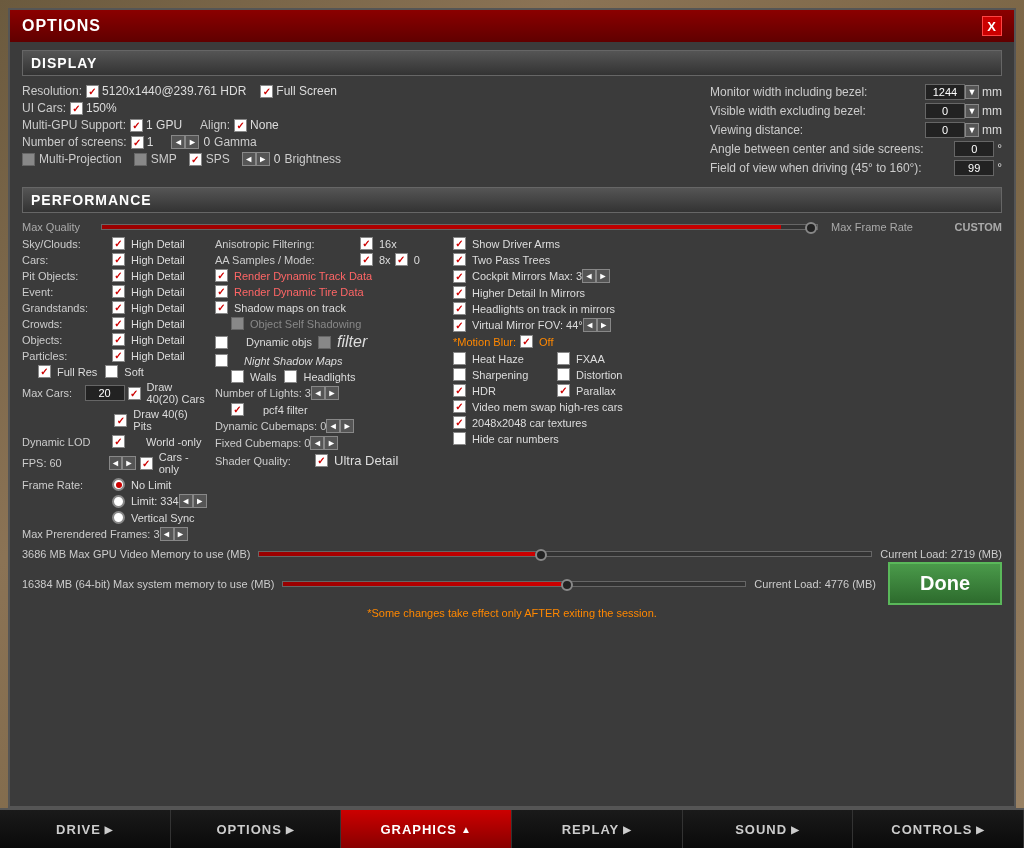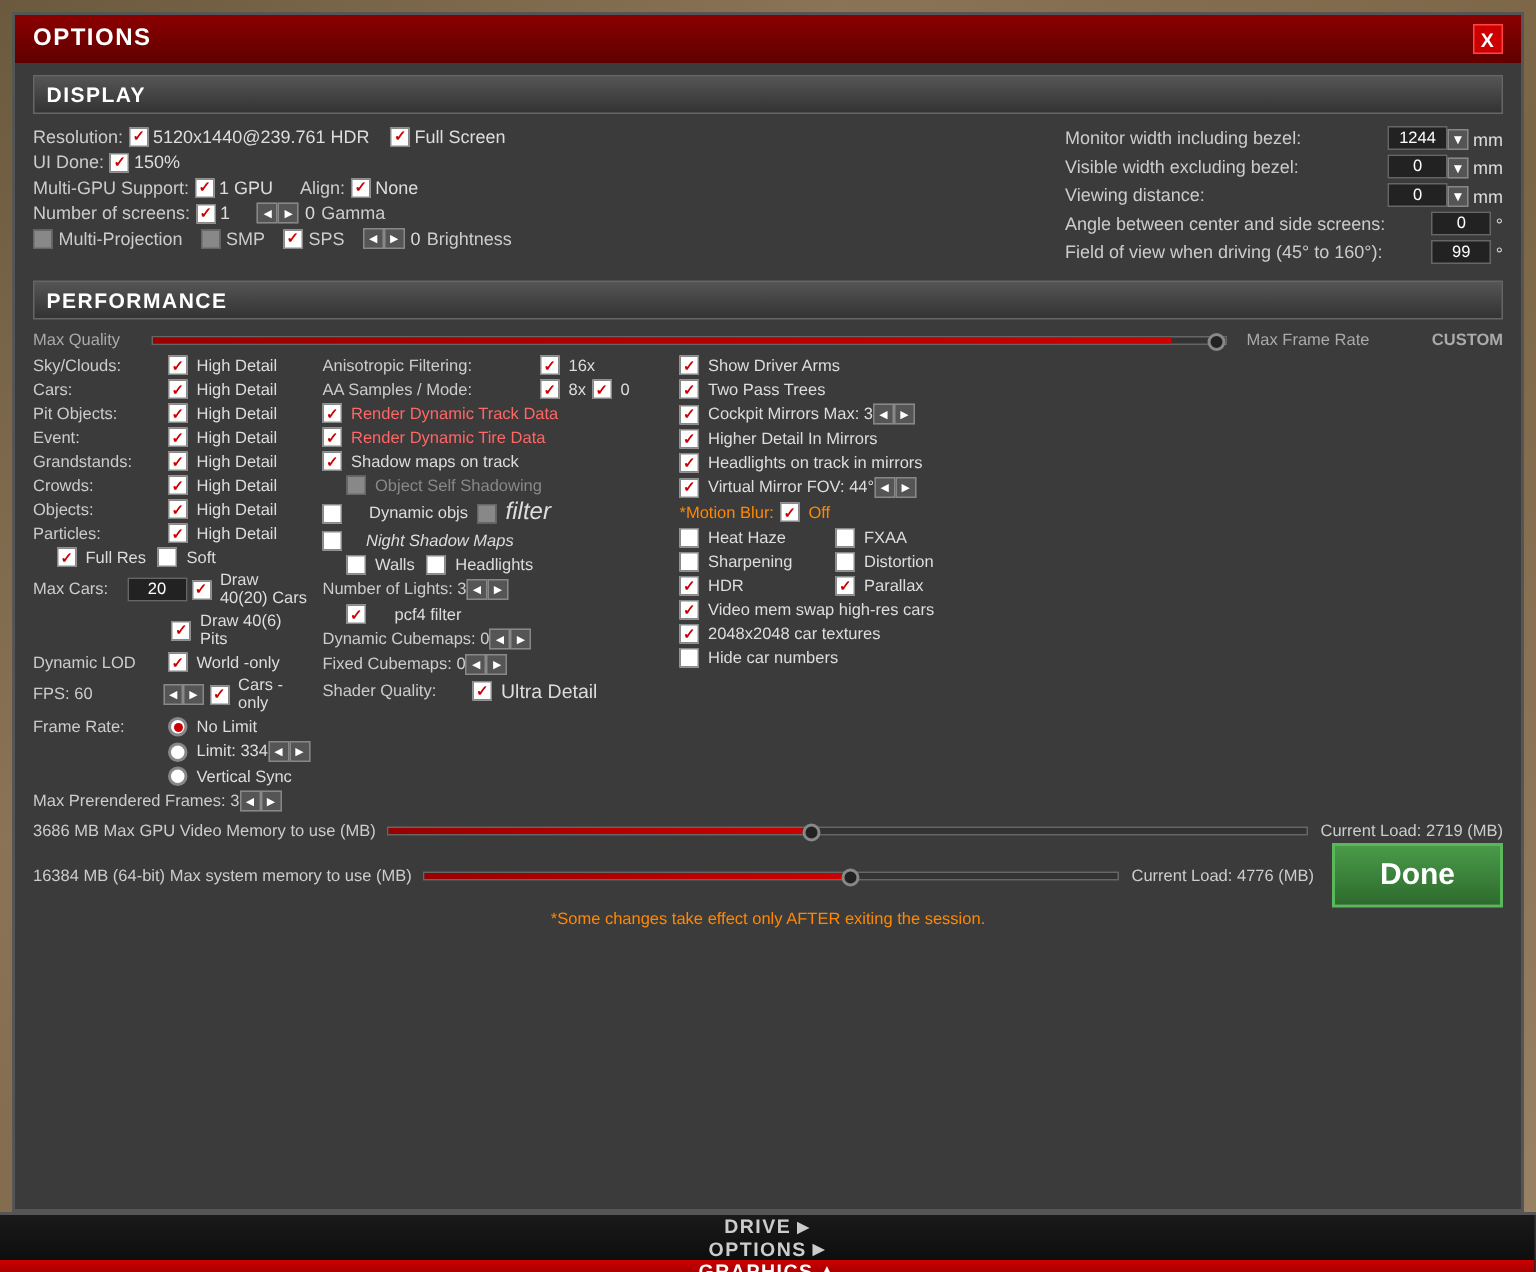--- a/index.html
+++ b/index.html
@@ -169,21 +169,21 @@
       width: 300px;
       padding-left: 8px;
     }
 
     .display-right .row {
       justify-content: space-between;
     }
 
     .right-value {
       display: flex;
-      align-items: flex-end;
+      align-items: center;
     }
 
     
     .perf-section {
       flex: 1;
     }
 
     .perf-grid {
       display: flex;
       gap: 8px;
@@ -246,21 +246,20 @@
 
     
     .nav-bar {
       position: absolute;
       bottom: 0; left: 0; right: 0;
       height: 40px;
       background: linear-gradient(to bottom, #1a1a1a, #0a0a0a);
       display: flex;
       border-top: 2px solid #555;
       z-index: 2;
-      flex-direction: column;
     }
 
     .nav-item {
       flex: 1;
       display: flex;
       align-items: center;
       justify-content: center;
       color: #ccc;
       font-weight: bold;
       font-size: 13px;
@@ -329,21 +328,21 @@
               <div class="cb checked"></div>
               <span>5120x1440@239.761 HDR</span>
             </div>
             <div class="checkbox-item" style="margin-left:8px;">
               <div class="cb red-check"></div>
               <span>Full Screen</span>
             </div>
           </div>
 
           <div class="row">
-            <span class="label">UI Done:</span>
+            <span class="label">UI Cars:</span>
             <div class="checkbox-item">
               <div class="cb checked"></div>
               <span>150%</span>
             </div>
           </div>
 
           <div class="row">
             <span class="label">Multi-GPU Support:</span>
             <div class="checkbox-item">
               <div class="cb checked"></div>
@@ -501,21 +500,21 @@
             <span style="margin-left:3px;font-size:11px;">Draw 40(20) Cars</span>
           </div>
           <div class="row">
             <div style="width:95px;"></div>
             <div class="cb checked"></div>
             <span style="margin-left:3px;font-size:11px;">Draw 40(6) Pits</span>
           </div>
           <div class="row">
             <span class="quality-label">Dynamic LOD</span>
             <div class="cb checked"></div>
-            <span style="margin-left:3px;font-size:11px;">World -only</span>
+            <span style="margin-left:18px;font-size:11px;">World -only</span>
           </div>
           <div class="row">
             <span class="quality-label">FPS: 60</span>
             <div class="spin-btn">◄</div>
             <div class="spin-btn">►</div>
             <div class="cb checked" style="margin-left:4px;"></div>
             <span style="margin-left:3px;font-size:11px;">Cars -only</span>
           </div>
           <div class="row">
             <span class="quality-label">Frame Rate:</span>

